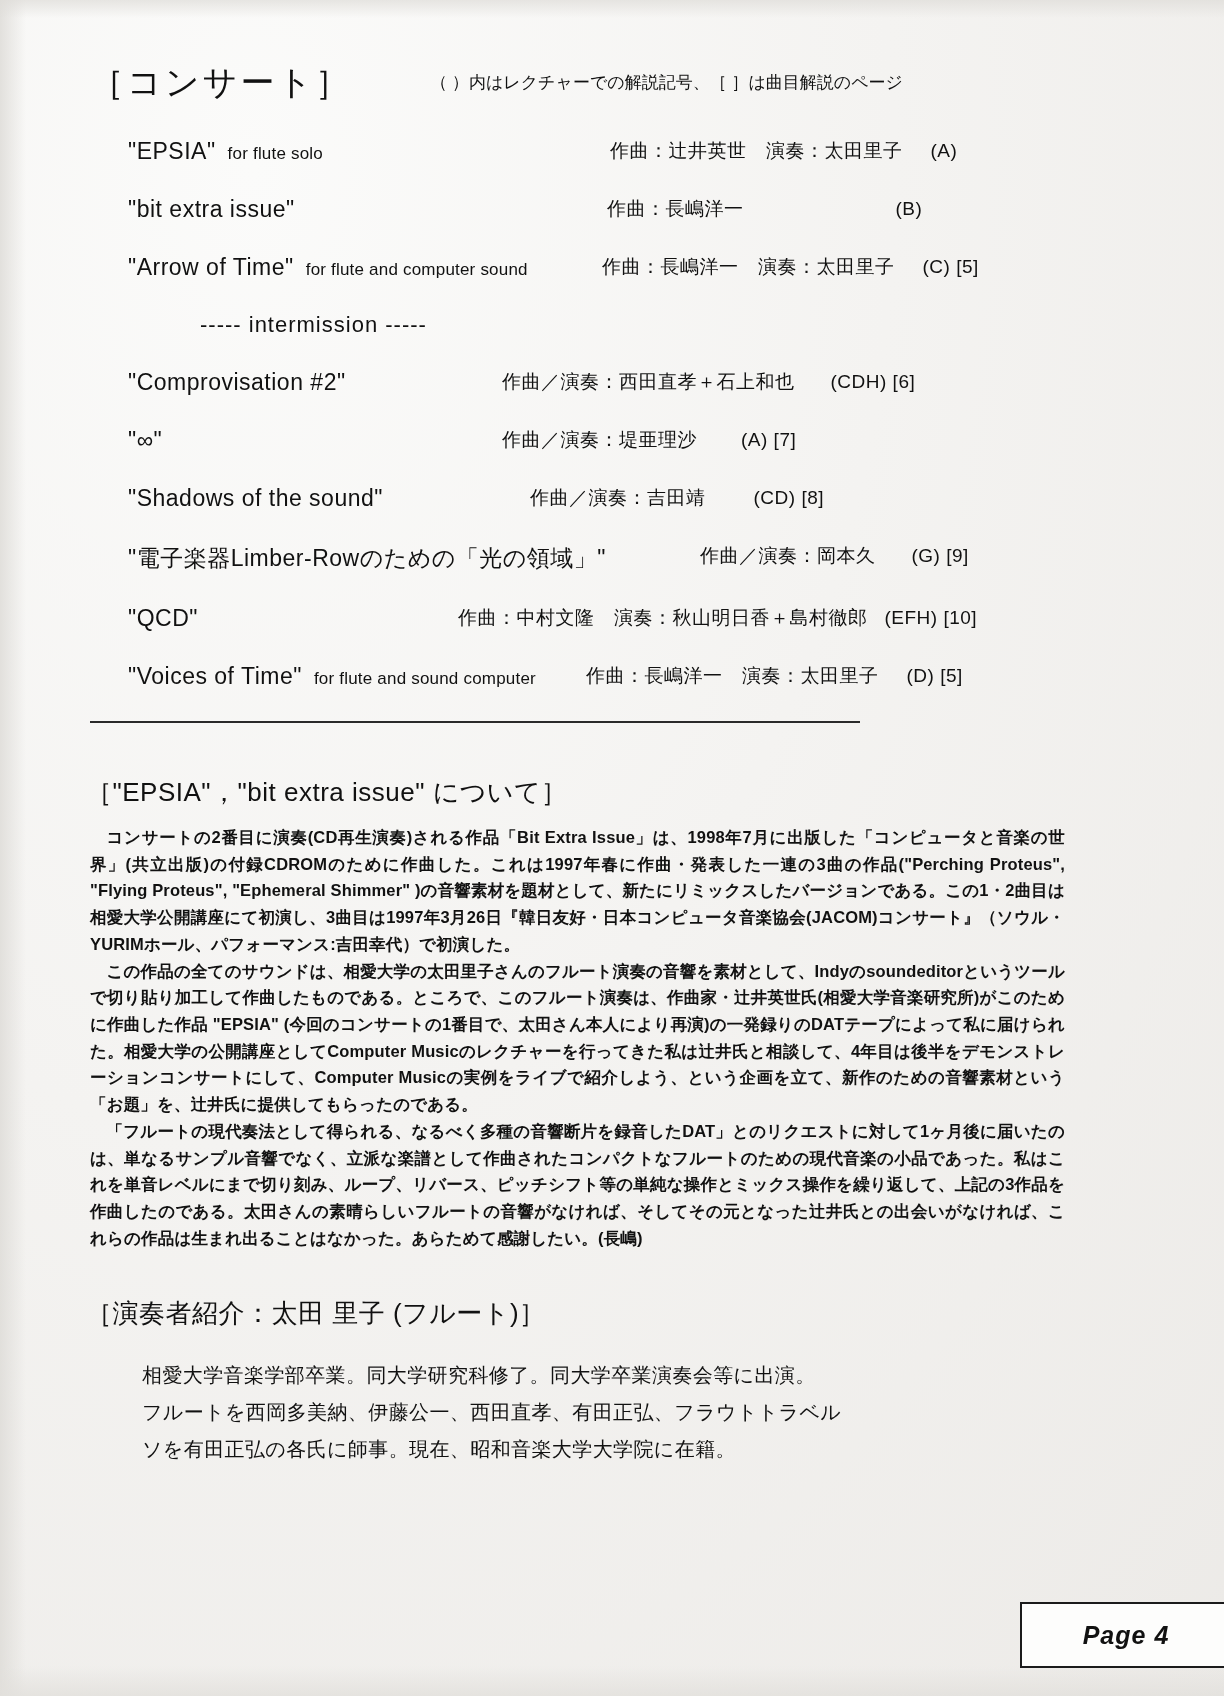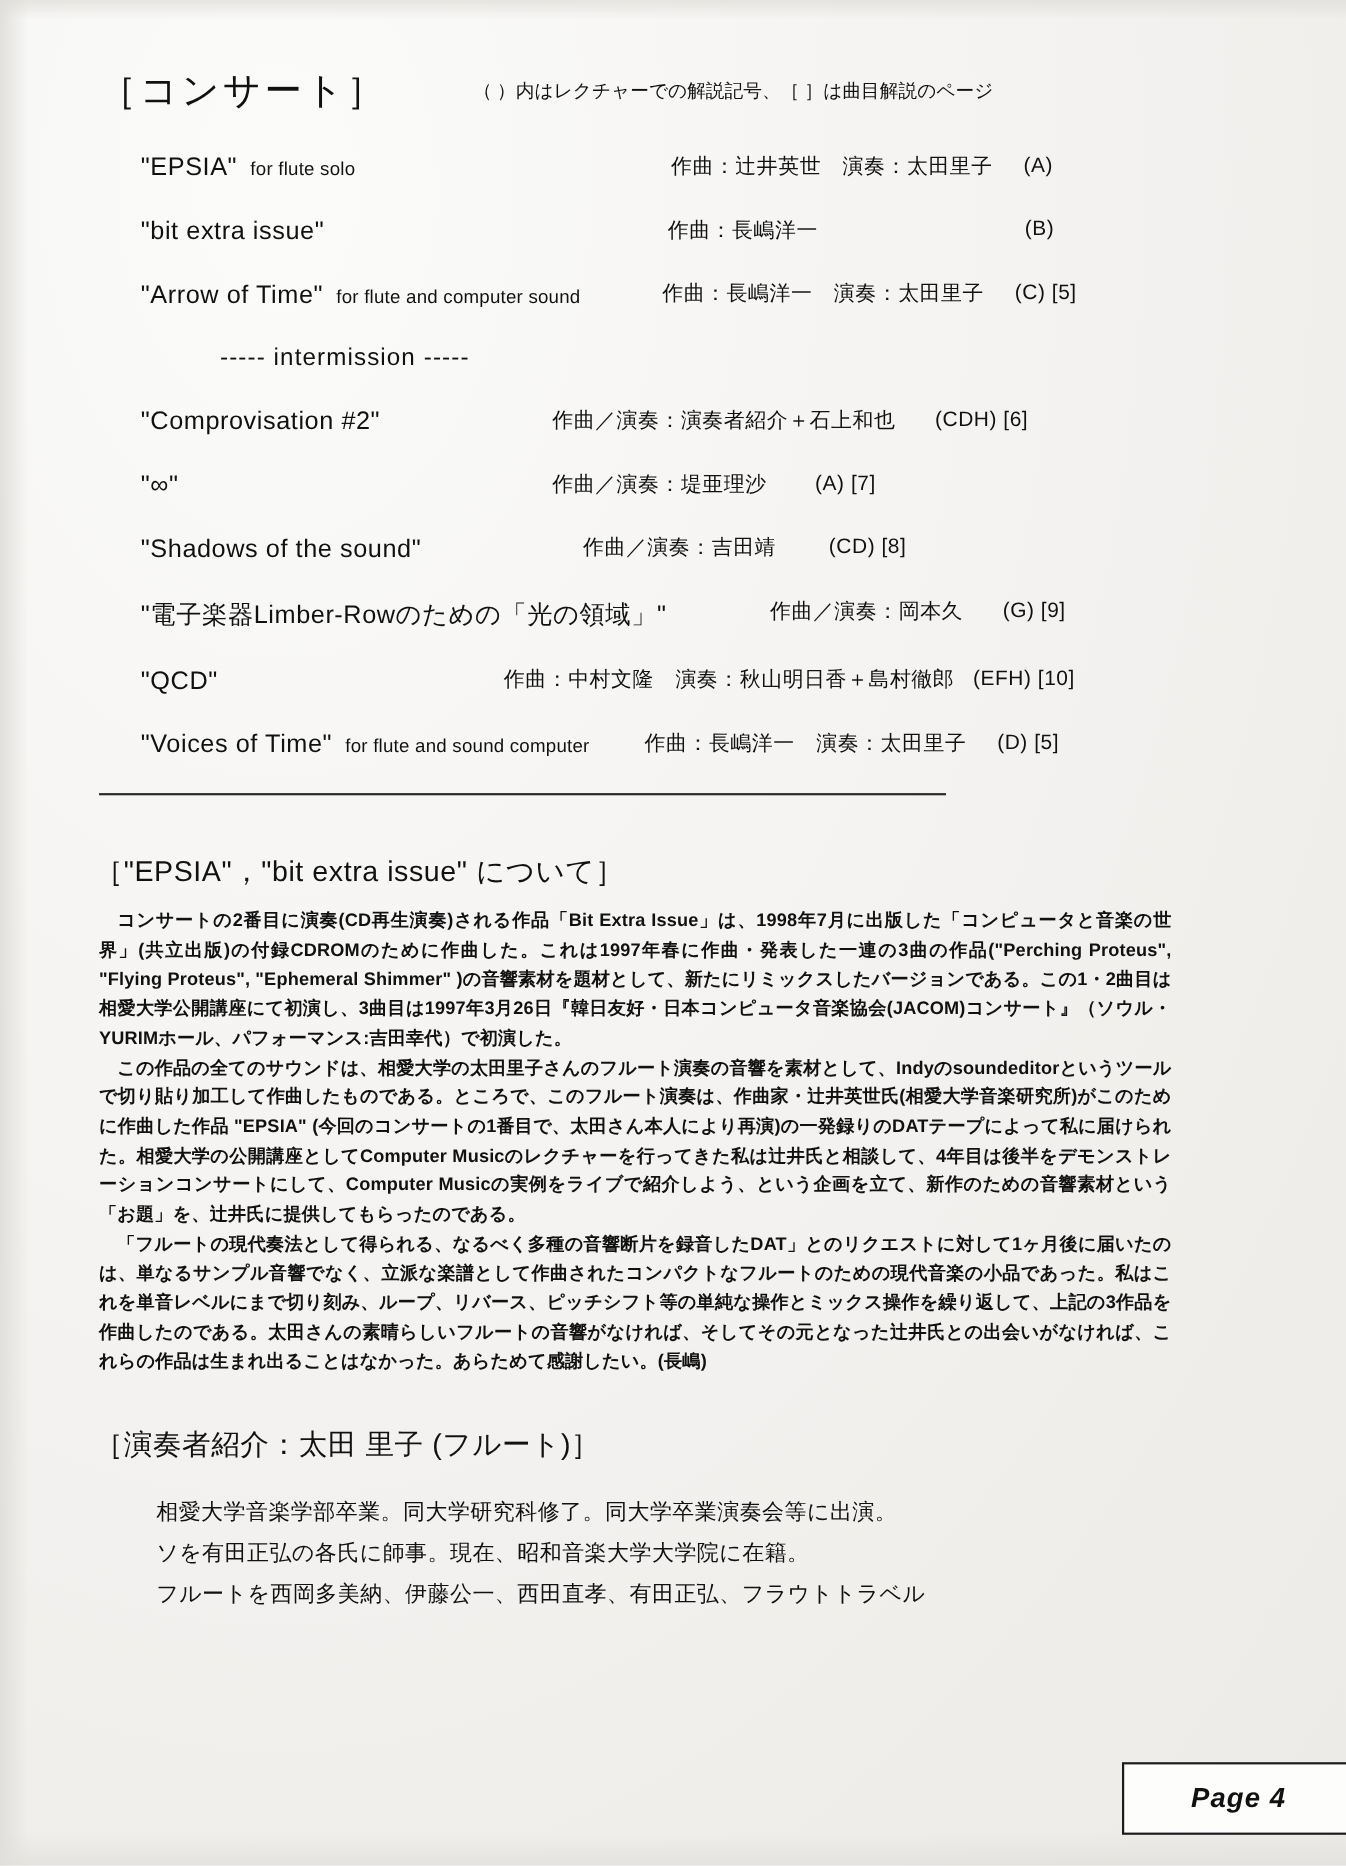--- a/index.html
+++ b/index.html
@@ -209,21 +209,21 @@
           <span class="credit-text">作曲：辻井英世　演奏：太田里子</span>
           <span class="credit-code">(A)</span>
         </div>
       </div>
 
       <div class="program-row">
         <div class="piece row-indent">
           <span class="piece-title">"bit extra issue"</span>
           <span class="piece-sub"></span>
         </div>
-        <div class="credits" style="left:517px;gap:36px;">
+        <div class="credits" style="left:517px;">
           <span class="credit-text">作曲：長嶋洋一</span>
           <span class="credit-code" style="margin-left:152px;">(B)</span>
         </div>
       </div>
 
       <div class="program-row">
         <div class="piece row-indent">
           <span class="piece-title">"Arrow of Time"</span>
           <span class="piece-sub">for flute and computer sound</span>
         </div>
@@ -236,21 +236,21 @@
       <div class="program-row">
         <div class="intermission">----- intermission -----</div>
       </div>
 
       <div class="program-row">
         <div class="piece row-indent">
           <span class="piece-title">"Comprovisation #2"</span>
           <span class="piece-sub"></span>
         </div>
         <div class="credits" style="left:412px;">
-          <span class="credit-text">作曲／演奏：演奏者紹介＋石上和也</span>
+          <span class="credit-text">作曲／演奏：西田直孝＋石上和也</span>
           <span class="credit-code" style="margin-left:36px;">(CDH) [6]</span>
         </div>
       </div>
 
       <div class="program-row">
         <div class="piece row-indent">
           <span class="piece-title">"∞"</span>
           <span class="piece-sub"></span>
         </div>
         <div class="credits" style="left:412px;">
@@ -313,21 +313,21 @@
         <p>コンサートの2番目に演奏(CD再生演奏)される作品「Bit Extra Issue」は、1998年7月に出版した「コンピュータと音楽の世界」(共立出版)の付録CDROMのために作曲した。これは1997年春に作曲・発表した一連の3曲の作品("Perching Proteus", "Flying Proteus", "Ephemeral Shimmer" )の音響素材を題材として、新たにリミックスしたバージョンである。この1・2曲目は相愛大学公開講座にて初演し、3曲目は1997年3月26日『韓日友好・日本コンピュータ音楽協会(JACOM)コンサート』（ソウル・YURIMホール、パフォーマンス:吉田幸代）で初演した。</p>
         <p>この作品の全てのサウンドは、相愛大学の太田里子さんのフルート演奏の音響を素材として、Indyのsoundeditorというツールで切り貼り加工して作曲したものである。ところで、このフルート演奏は、作曲家・辻井英世氏(相愛大学音楽研究所)がこのために作曲した作品 "EPSIA" (今回のコンサートの1番目で、太田さん本人により再演)の一発録りのDATテープによって私に届けられた。相愛大学の公開講座としてComputer Musicのレクチャーを行ってきた私は辻井氏と相談して、4年目は後半をデモンストレーションコンサートにして、Computer Musicの実例をライブで紹介しよう、という企画を立て、新作のための音響素材という「お題」を、辻井氏に提供してもらったのである。</p>
         <p>「フルートの現代奏法として得られる、なるべく多種の音響断片を録音したDAT」とのリクエストに対して1ヶ月後に届いたのは、単なるサンプル音響でなく、立派な楽譜として作曲されたコンパクトなフルートのための現代音楽の小品であった。私はこれを単音レベルにまで切り刻み、ループ、リバース、ピッチシフト等の単純な操作とミックス操作を繰り返して、上記の3作品を作曲したのである。太田さんの素晴らしいフルートの音響がなければ、そしてその元となった辻井氏との出会いがなければ、これらの作品は生まれ出ることはなかった。あらためて感謝したい。(長嶋)</p>
       </div>
     </div>
 
     <div class="performer">
       <div class="performer-title">［演奏者紹介：太田 里子 (フルート)］</div>
       <div class="performer-body">
         <div>相愛大学音楽学部卒業。同大学研究科修了。同大学卒業演奏会等に出演。</div>
+        <div>フルートを西岡多美納、伊藤公一、西田直孝、有田正弘、フラウトトラベル</div>
         <div>ソを有田正弘の各氏に師事。現在、昭和音楽大学大学院に在籍。</div>
-        <div>フルートを西岡多美納、伊藤公一、西田直孝、有田正弘、フラウトトラベル</div>
       </div>
     </div>
 
   </div>
 
   <div class="page-box">Page  4</div>
 </div>
 
 </body></html>

